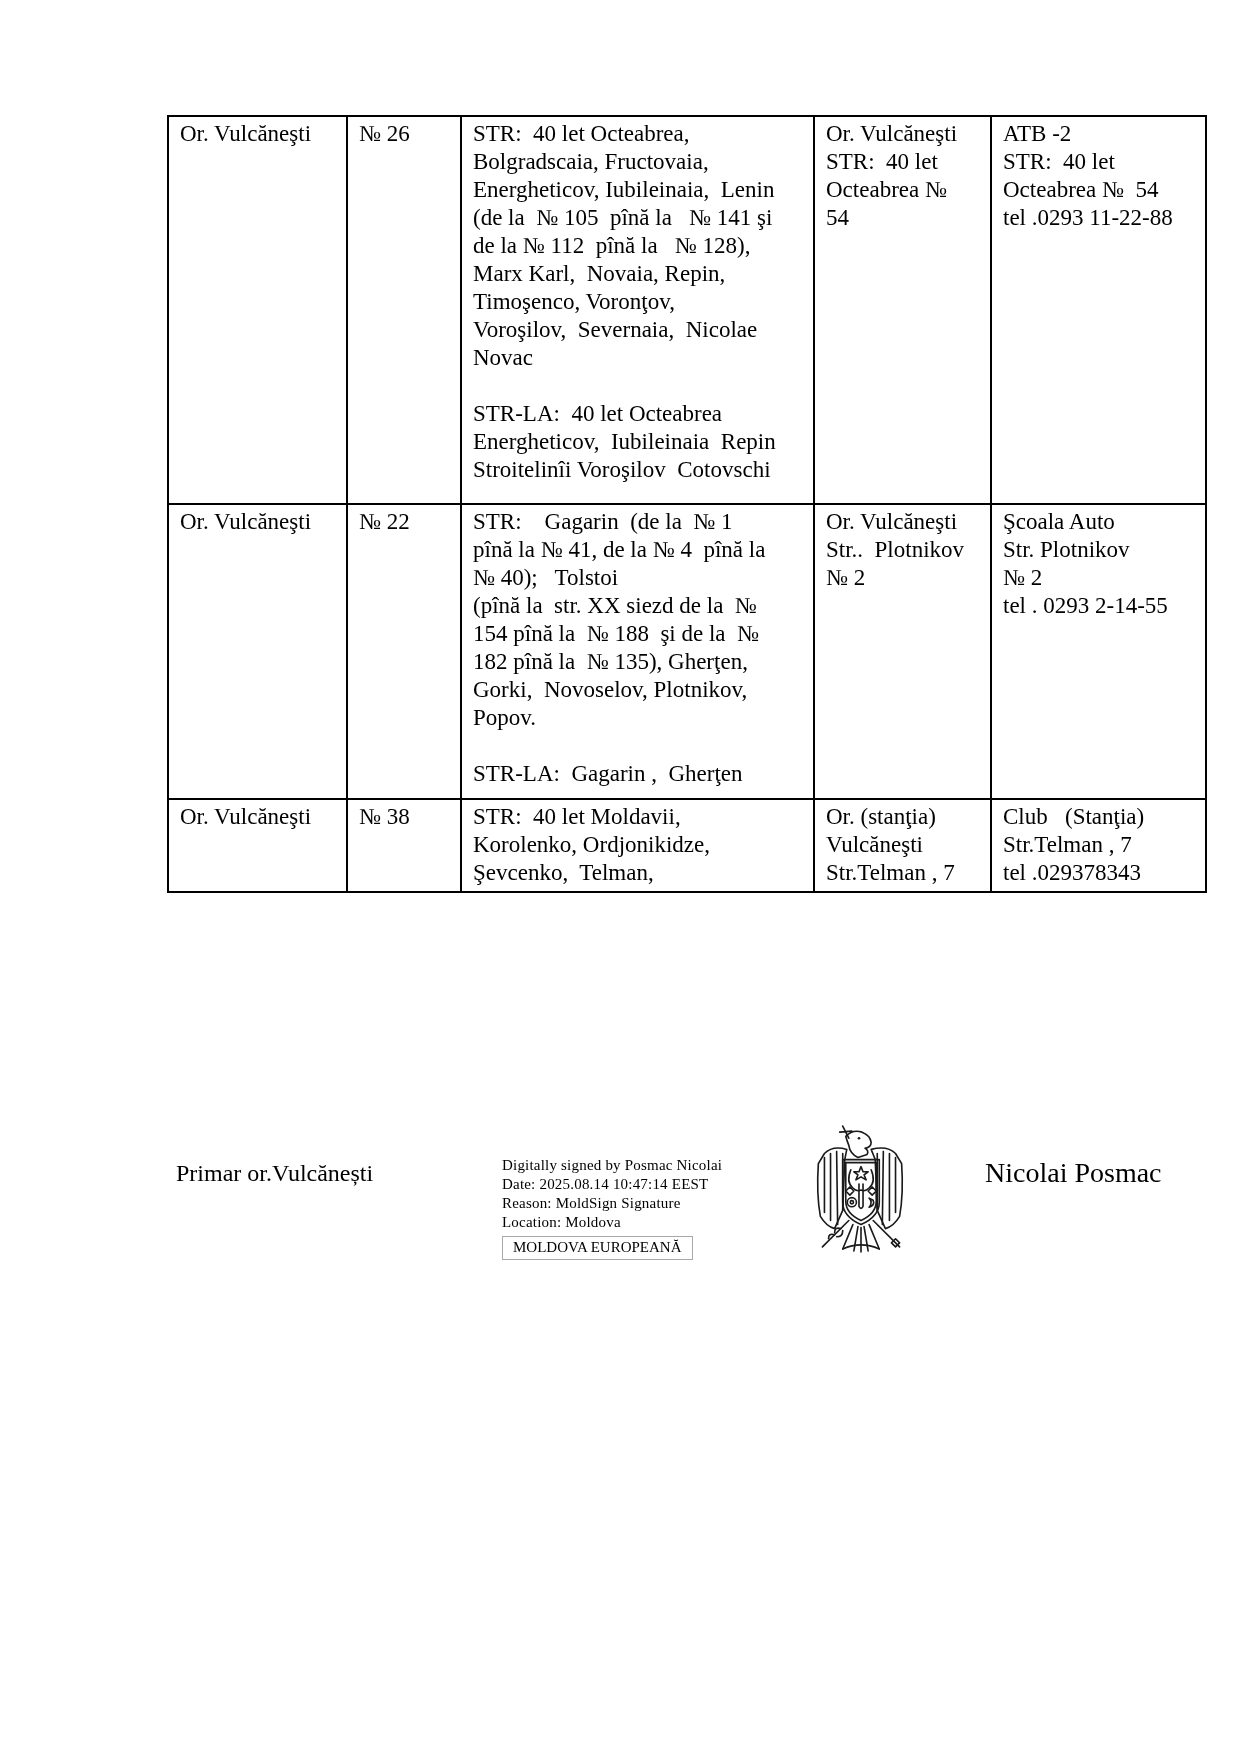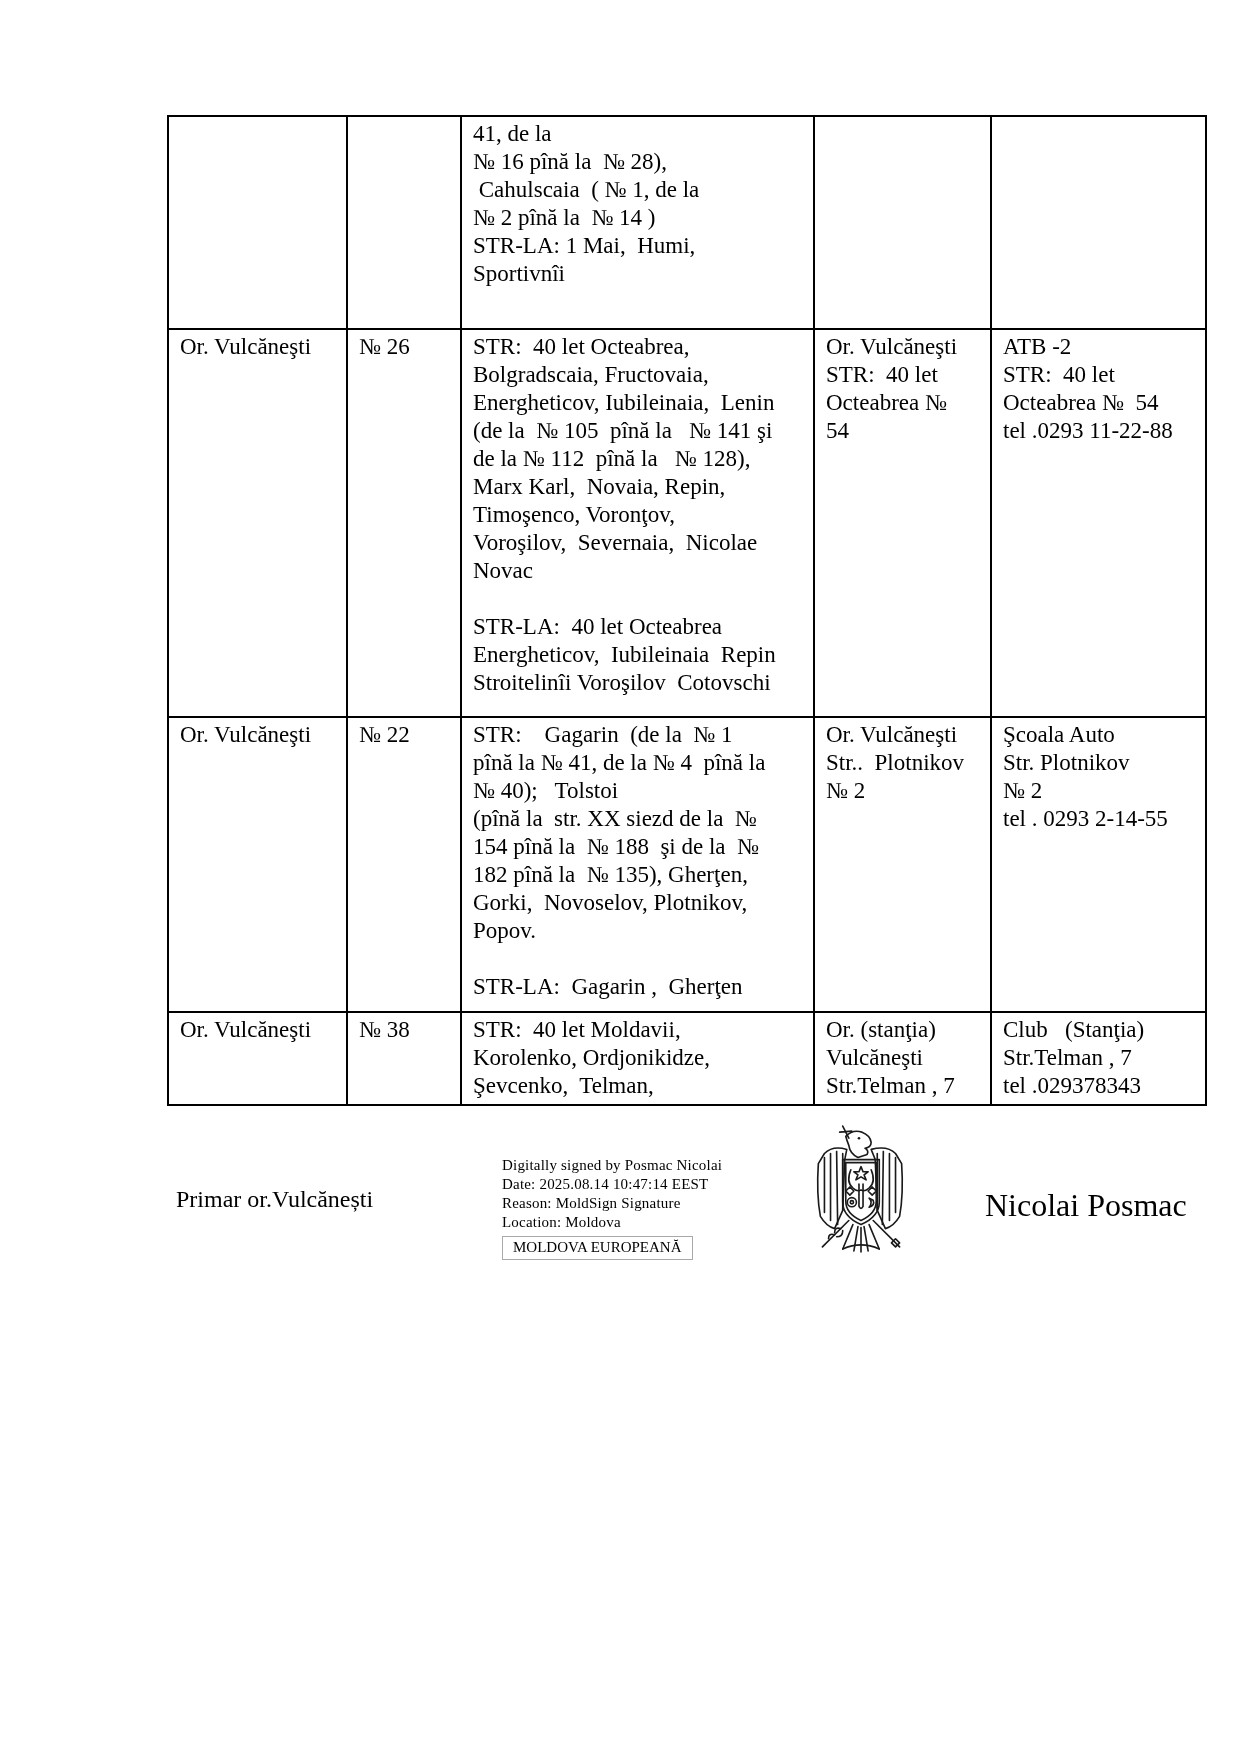--- a/index.html
+++ b/index.html
@@ -28,21 +28,21 @@
     overflow:hidden;
     font-size:23px;
     line-height:28px;
   }
   tr.r0 td{height:205px;}
   tr.r1 td{height:380px;}
   tr.r2 td{height:287px;}
   tr.r3 td{height:85px;}
 
   .sig-title{
-    position:absolute;left:176px;top:1184px;
+    position:absolute;left:176px;top:1158px;
     font-size:24px;line-height:30px;
   }
   .sig-detail-block{
     position:absolute;left:502px;top:1156px;
   }
   .sig-lines{
     white-space:pre;
     font-size:15px;
     line-height:19px;
     letter-spacing:0.2px;
@@ -54,60 +54,38 @@
     padding:2px 10px 3px 10px;
     font-size:15px;
     white-space:nowrap;
   }
   .sig-emblem{
     position:absolute;left:812px;top:1123px;
     width:98px;height:130px;
   }
   .sig-emblem svg{display:block;width:100%;height:100%;}
   .sig-name{
-    position:absolute;left:985px;top:1190px;
-    font-size:32px;line-height:30px;
+    position:absolute;left:985px;top:1158px;
+    font-size:28px;line-height:30px;
   }
 </style>
 </head>
 <body>
 
 <div class="page">
 
   <table class="polling-table">
     <colgroup>
       <col style="width:179px">
       <col style="width:114px">
       <col style="width:353px">
       <col style="width:177px">
       <col style="width:215px">
     </colgroup>
     <tbody>
-      <tr class="r0">
-        <td>
-            <div class="cellt"></div>
-          </td>
-        <td>
-            <div class="cellt"></div>
-          </td>
-        <td>
-            <div class="cellt">41, de la
-№ 16 pînă la  № 28),
- Cahulscaia  ( № 1, de la
-№ 2 pînă la  № 14 )
-STR-LA: 1 Mai,  Humi,
-Sportivnîi</div>
-          </td>
-        <td>
-            <div class="cellt"></div>
-          </td>
-        <td>
-            <div class="cellt"></div>
-          </td>
-      </tr>
       <tr class="r1">
         <td>
             <div class="cellt">Or. Vulcăneşti</div>
           </td>
         <td>
             <div class="cellt">№ 26</div>
           </td>
         <td>
             <div class="cellt">STR:  40 let Octeabrea,
 Bolgradscaia, Fructovaia,

